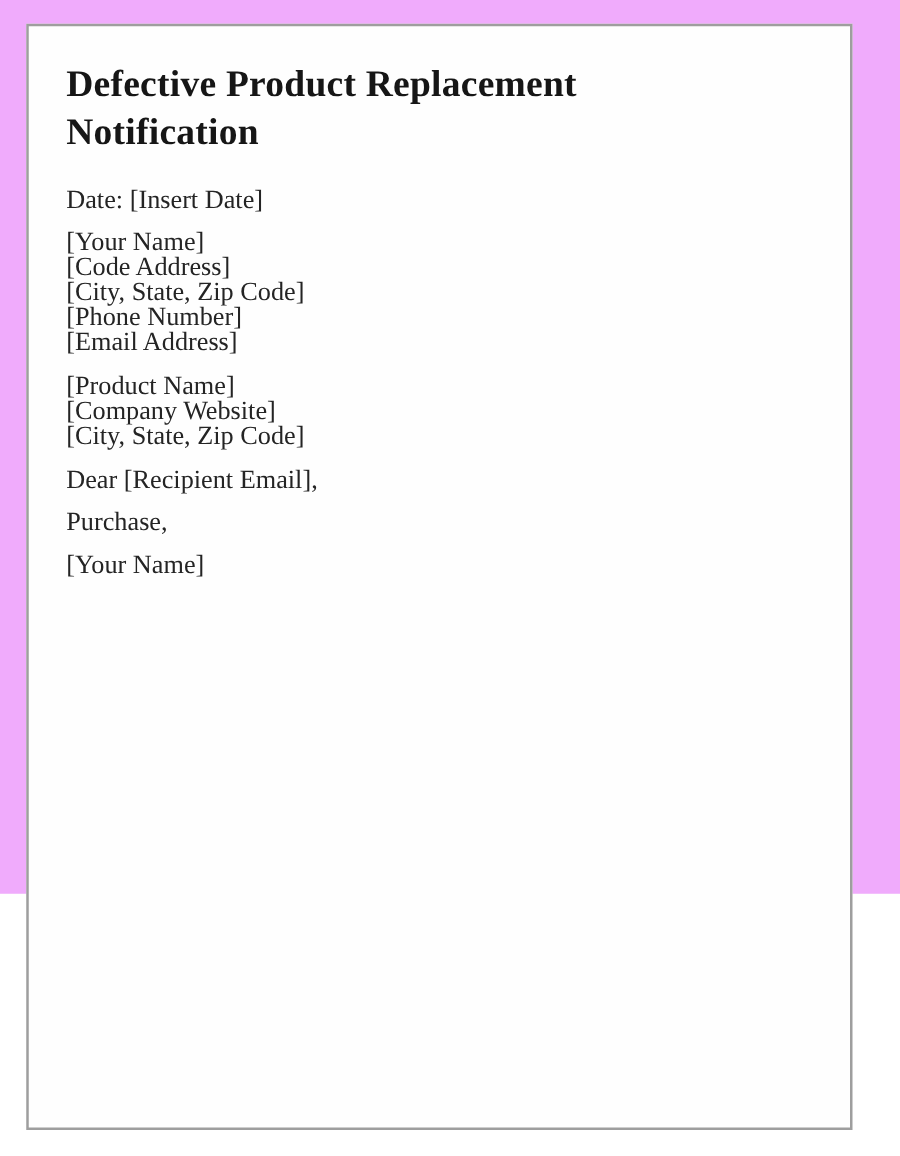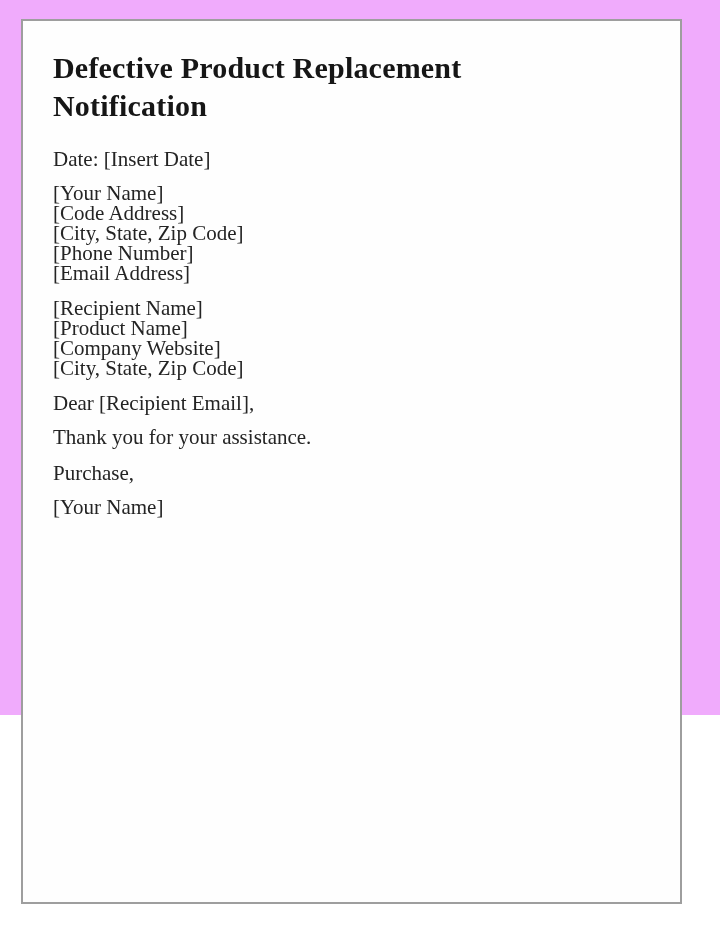--- a/index.html
+++ b/index.html
@@ -66,30 +66,28 @@
 
     <div class="block">
       <div class="line">[Your Name]</div>
       <div class="line">[Code Address]</div>
       <div class="line">[City, State, Zip Code]</div>
       <div class="line">[Phone Number]</div>
       <div class="line">[Email Address]</div>
     </div>
 
     <div class="block">
-      <div class="line">[Recipient Name]</div>
       <div class="line">[Product Name]</div>
       <div class="line">[Company Website]</div>
       <div class="line">[City, State, Zip Code]</div>
     </div>
 
     <div class="block single line">Dear [Recipient Email],</div>
 
 
 
-    <p class="block para">Thank you for your assistance.</p>
 
     <div class="block single line">Purchase,</div>
 
     <div class="line">[Your Name]</div>
 
   </div>
 </div>
 
 </body></html>

